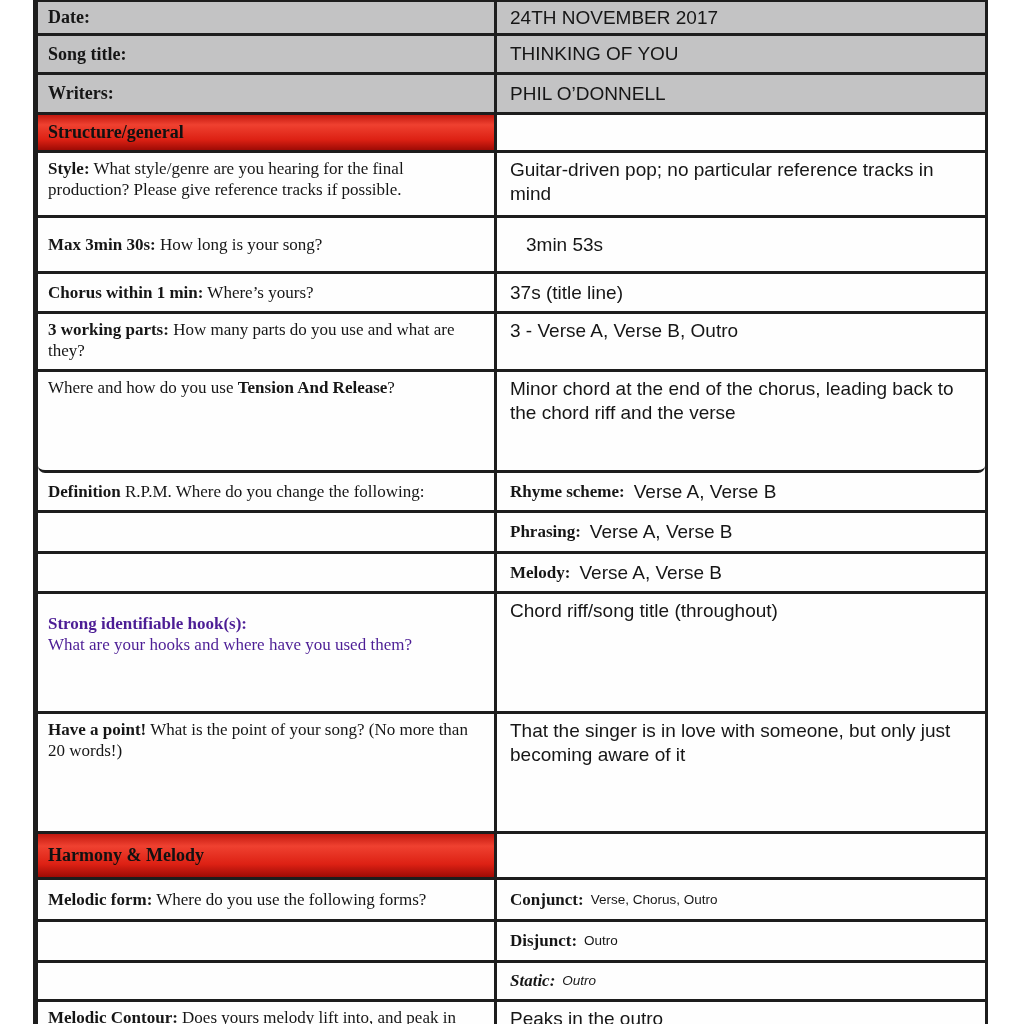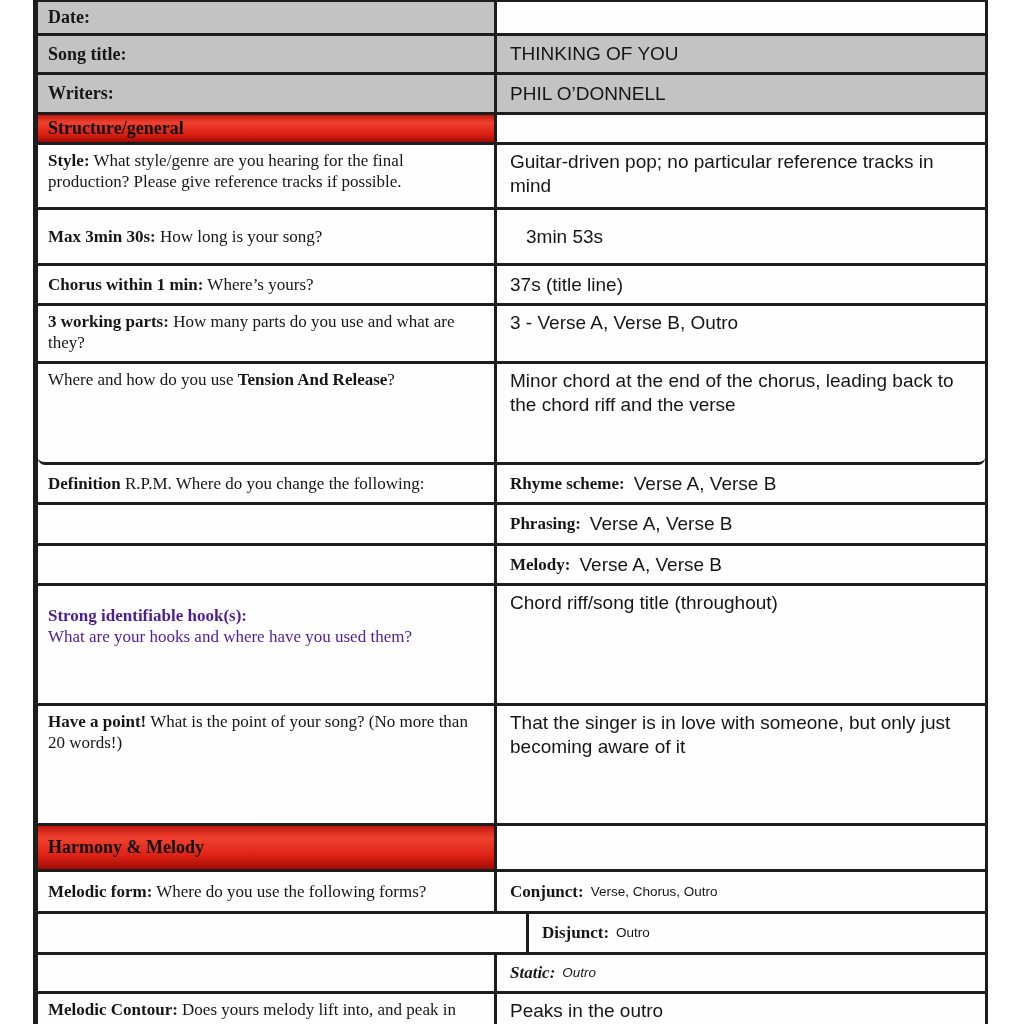--- a/index.html
+++ b/index.html
@@ -45,44 +45,45 @@
   .sub-lbl{
     font-family:"Liberation Serif", serif;
     font-weight:bold;font-size:17px;
   }
   .sub-val{margin-left:9px;}
   .sub-val-sm{margin-left:7px;font-size:13.5px;}
   
   .h-date{height:34px;}
   .h-song{height:39px;}
   .h-writers{height:40px;}
-  .h-sec1{height:30px;}
+  .h-sec1{height:38px;}
   .h-style{height:65px;}
   .h-max{height:56px;gap:16px;}
   .h-chorus{height:40px;}
   .h-parts{height:58px;}
   .h-tension{height:101px;border-radius:7px;}
   .h-rpm1{height:40px;}
   .h-rpm2{height:41px;}
   .h-rpm3{height:40px;}
   .h-hooks{height:120px;}
   .h-point{height:120px;}
   .h-sec2{height:46px;}
   .h-mf1{height:42px;}
-  .h-mf2{height:41px;padding-left:32px;}
+  .h-mf2{height:41px;}
   .h-mf3{height:39px;font-style:italic;}
   .h-contour{height:80px;}
 </style>
 </head>
 <body>
 
 <div class="doc-table">
 
   <div class="row gray h-date">
     <div class="cell-l v-center">Date:</div>
+    <div class="cell-r v-center">24TH NOVEMBER 2017</div>
   </div>
   <div class="row gray h-song">
     <div class="cell-l v-center">Song title:</div>
     <div class="cell-r v-center">THINKING OF YOU</div>
   </div>
   <div class="row gray h-writers">
     <div class="cell-l v-center">Writers:</div>
     <div class="cell-r v-center">PHIL O’DONNELL</div>
   </div>
 

